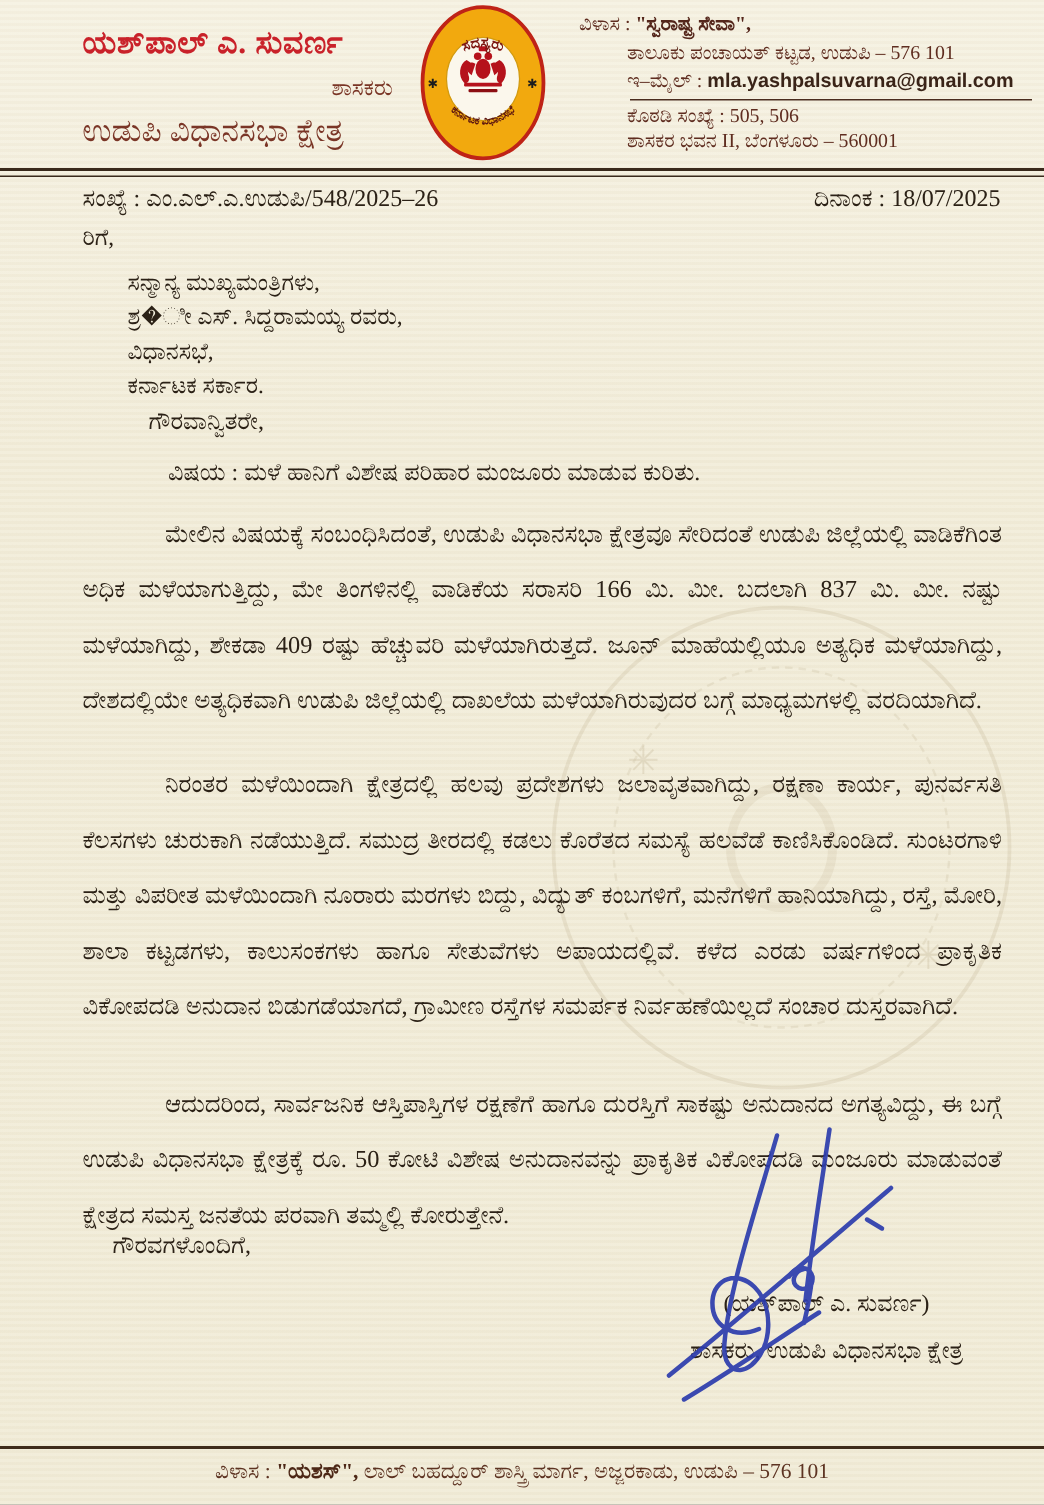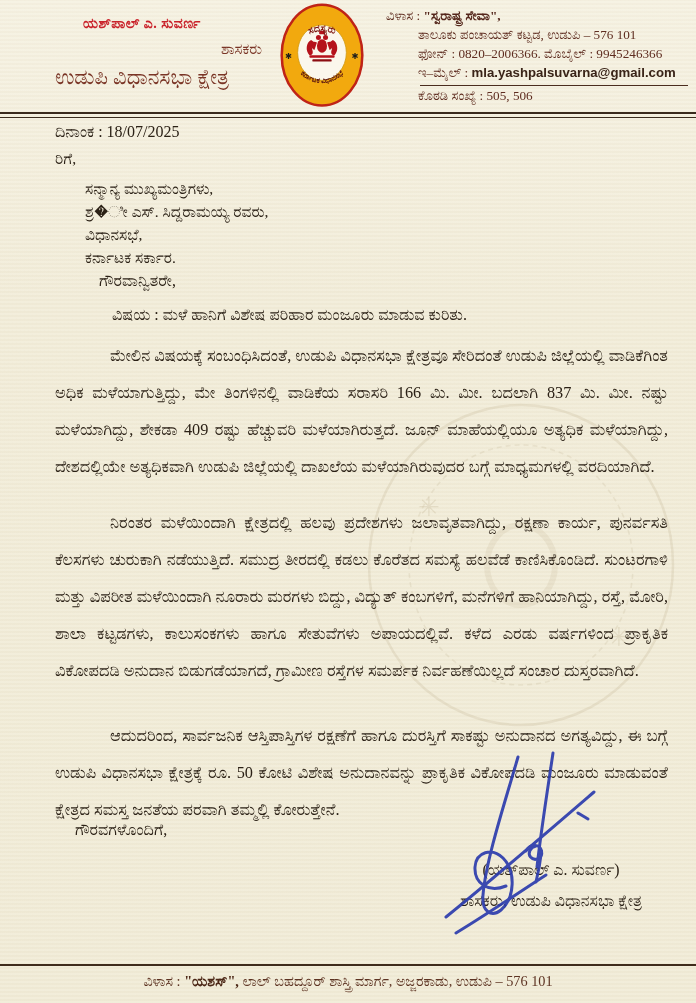--- a/index.html
+++ b/index.html
@@ -10,21 +10,21 @@
     background:#f3eedd;
     background-image:
       repeating-linear-gradient(0deg, rgba(255,255,255,.05) 0 2px, rgba(186,166,126,.05) 2px 4px),
       linear-gradient(180deg,#f6f2e3 0%,#f2edda 30%,#f1ecd8 100%);
     overflow:hidden;
     font-family:"Liberation Serif", serif;
     color:#2b2116;
   }
   
   .hdr-left{position:absolute;left:22px;top:16px;width:240px;text-align:center;}
-  .hdr-name{font-size:14px;font-weight:bold;color:#c9222a;letter-spacing:.5px;}
+  .hdr-name{font-size:21px;font-weight:bold;color:#c9222a;letter-spacing:.5px;}
   .hdr-sub{font-size:15px;color:#7a3526;margin-top:9px;text-align:right;}
   .hdr-sub2{font-size:21px;color:#7a3526;margin-top:7px;}
   .emblem{position:absolute;left:280px;top:3px;width:84px;height:106px;}
   .hdr-right{position:absolute;left:386px;top:6px;width:302px;font-size:13.2px;color:#5f2d20;line-height:19px;}
   .hdr-right .ind{margin-left:32px;}
   .hdr-right b{color:#54261b;}
   .email-val{font-family:"Liberation Sans", sans-serif;font-weight:bold;color:#3a2418;}
   .hdr-right-div{border-top:1.6px solid #4a2c1e;margin:3px 0 2px 34px;}
   .hdr-tight{line-height:16.5px;}
   .hdr-rule{position:absolute;left:0;top:112px;width:696px;height:3px;
@@ -98,29 +98,30 @@
     <text font-size="8.6" font-weight="bold" fill="#5a1410" text-anchor="middle">
       <textPath href="#arcBot" startOffset="50%">ಕರ್ನಾಟಕ ವಿಧಾನಸಭೆ</textPath>
     </text>
     <text x="6" y="66" font-size="10" fill="#1d1d1d">✱</text>
     <text x="85" y="66" font-size="10" fill="#1d1d1d">✱</text>
   </svg>
 
   <div class="hdr-right">
     <div><span>ವಿಳಾಸ : </span><b>"ಸ್ವರಾಷ್ಟ್ರ ಸೇವಾ",</b></div>
     <div class="ind">ತಾಲೂಕು ಪಂಚಾಯತ್ ಕಟ್ಟಡ, ಉಡುಪಿ – 576 101</div>
-    <div class="ind">ಫೋನ್ : 0820–2006366.  ಮೊಬೈಲ್ : 9945246366</div>
     <div class="ind"><span>ಇ–ಮೈಲ್ : </span><span class="email-val">mla.yashpalsuvarna@gmail.com</span></div>
     <div class="hdr-right-div"></div>
     <div class="ind hdr-tight">ಕೊಠಡಿ ಸಂಖ್ಯೆ : 505, 506</div>
+    <div class="ind hdr-tight">ಶಾಸಕರ ಭವನ II, ಬೆಂಗಳೂರು – 560001</div>
   </div>
 
   <div class="hdr-rule"></div>
 
   <div class="ref-row">
+    <span>ಸಂಖ್ಯೆ : ಎಂ.ಎಲ್.ಎ.ಉಡುಪಿ/548/2025–26</span>
     <span>ದಿನಾಂಕ : 18/07/2025</span>
   </div>
 
   <div class="to-word">ರಿಗೆ,</div>
   <div class="recipient">
     <div>ಸನ್ಮಾನ್ಯ ಮುಖ್ಯಮಂತ್ರಿಗಳು,</div>
     <div>ಶ್ರ�ೀ ಎಸ್. ಸಿದ್ದರಾಮಯ್ಯ ರವರು,</div>
     <div>ವಿಧಾನಸಭೆ,</div>
     <div>ಕರ್ನಾಟಕ ಸರ್ಕಾರ.</div>
   </div>

